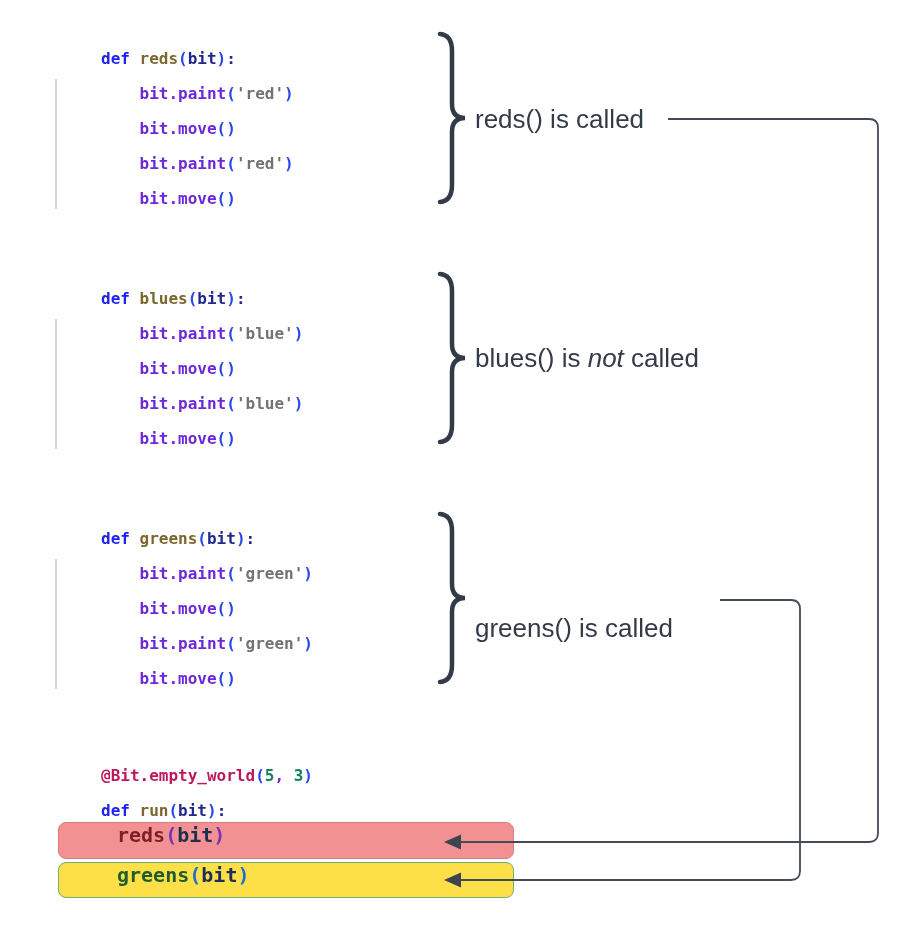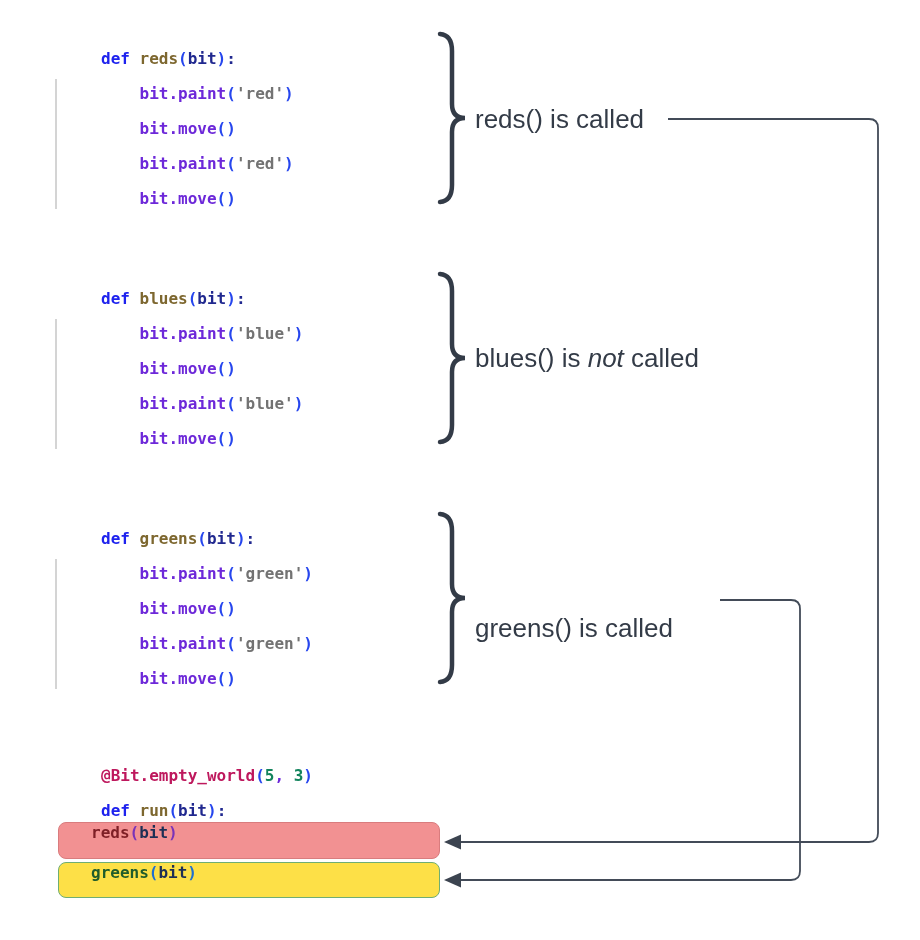--- a/index.html
+++ b/index.html
@@ -29,25 +29,25 @@
   .tok-boxgreen-par{color:#1f6fd0}
   .tok-box-var{color:#1d2f55}
   .indent-guide{
     position:absolute;width:2px;background:#d4d4d4;
   }
   .callout-label{
     position:absolute;font-size:26px;line-height:32px;color:#333b47;
     white-space:pre;
   }
   .hl-box{
-    position:absolute;left:58px;width:382px;box-sizing:border-box;
+    position:absolute;left:58px;width:456px;box-sizing:border-box;
     border-radius:8px;
     font-family:"DejaVu Sans Mono","Liberation Mono",monospace;
-    font-size:16px;font-weight:bold;white-space:pre;
-    padding-left:32px;display:flex;align-items:center;
+    font-size:20px;font-weight:bold;white-space:pre;
+    padding-left:58px;display:flex;align-items:center;
   }
   #box-red{top:822px;height:37px;background:#f29192;border:1.5px solid #d97c7e;}
   #box-green{top:862px;height:36px;background:#fde047;border:1.5px solid #6fae73;}
   #overlay{position:absolute;left:0;top:0;pointer-events:none;}
 </style>
 </head>
 <body>
 
 <div id="canvas">
 

